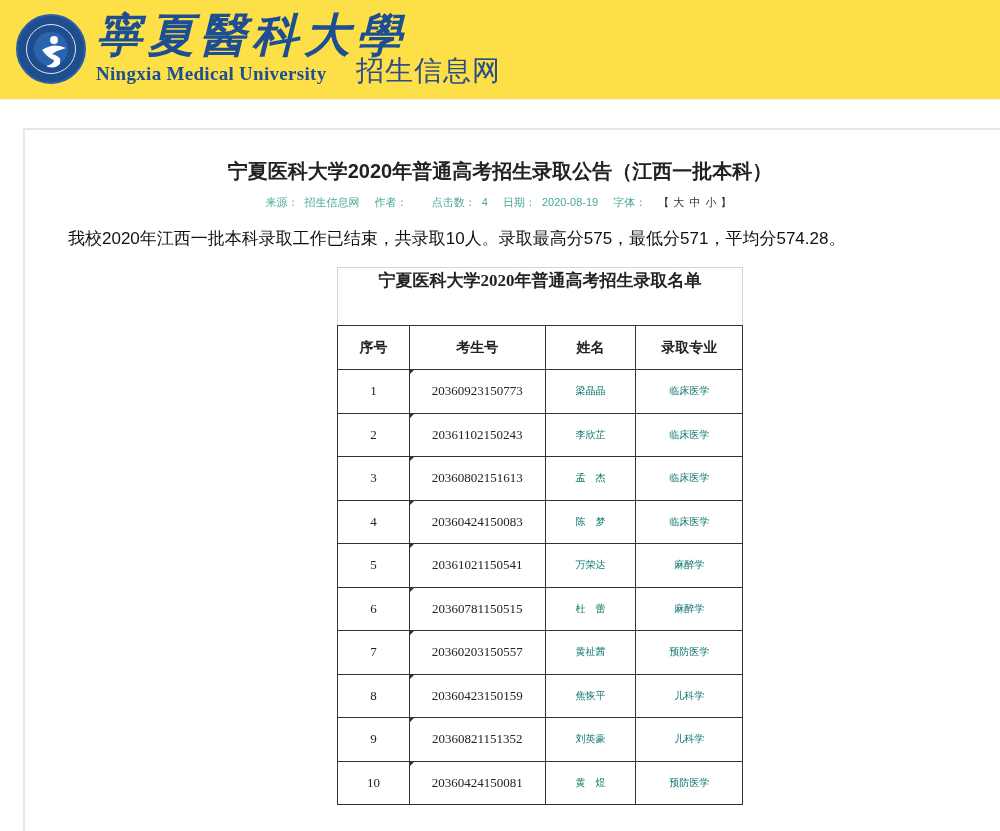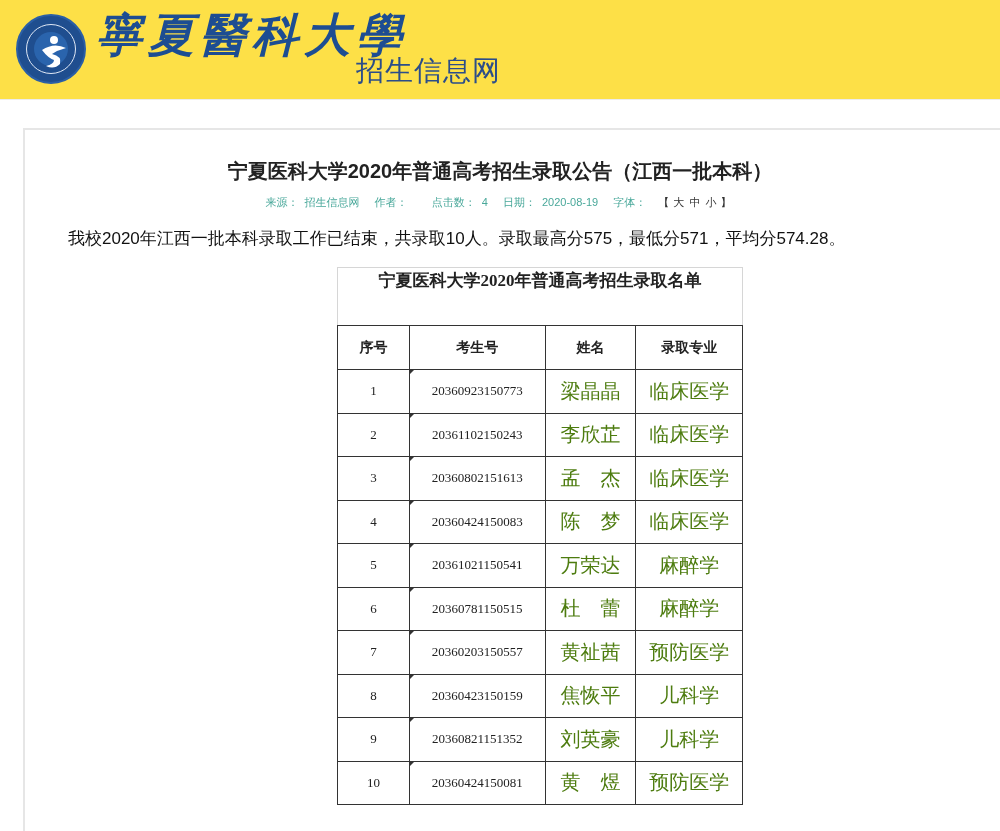--- a/index.html
+++ b/index.html
@@ -26,37 +26,38 @@
   .meta .fontsize b { font-weight: normal; margin: 0 1px; cursor: pointer; }
 
   .summary { position: absolute; left: 68px; top: 227px; font-size: 17px; color: #111; }
 
   
   .list-wrap { position: absolute; left: 337px; top: 267px; width: 406px; }
   .list-title { height: 58px; border-top: 1px solid #d6d6d6; border-left: 1px solid #d6d6d6; border-right: 1px solid #d6d6d6; text-align: center; font-family: "Liberation Serif", "DejaVu Serif", serif; font-size: 17px; font-weight: bold; color: #222; line-height: 22px; padding-top: 2px; }
   table.roster { width: 406px; border-collapse: collapse; font-family: "Liberation Serif", "DejaVu Serif", serif; padding-left: 26px; }
   table.roster th, table.roster td { border: 1.5px solid #333; text-align: center; height: 43.5px; font-size: 13px; color: #222; position: relative; }
   table.roster th { font-weight: bold; font-size: 14px; height: 44px; }
-  table.roster td.cn { font-family: "DejaVu Sans", sans-serif; font-size: 20px; color: #4d7c0f; }
+  table.roster td.cn { font-family: "DejaVu Sans", sans-serif; font-size: 10px; color: #0f766e; }
   .c1 { width: 72px; } .c2 { width: 136px; } .c3 { width: 91px; } .c4 { width: 107px; }
   td.c2::before { content: ""; position: absolute; left: 0; top: 0; width: 0; height: 0; border-top: 4px solid #333; border-right: 4px solid transparent; }
 </style>
 </head>
 <body>
 
 <div class="header">
   <div class="emblem">
     <div class="ring"></div>
     <div class="inner"></div>
     <svg width="70" height="70" viewBox="0 0 70 70">
       <circle cx="36" cy="24" r="4" fill="#ffffff"></circle>
       <path d="M24 34 Q36 26 48 32 Q40 34 34 38 Q44 40 42 48 Q36 54 28 50 Q36 48 36 44 Q30 42 24 34 Z" fill="#ffffff"></path>
     </svg>
   </div>
   <div class="logo-cn">寧夏醫科大學</div>
+  <div class="logo-en">Ningxia Medical University</div>
   <div class="site-name">招生信息网</div>
 </div>
 
 <div class="panel"></div>
 
 <h1 class="article-title">宁夏医科大学2020年普通高考招生录取公告（江西一批本科）</h1>
 
 <div class="meta">
   <span><span>来源：</span><span>招生信息网</span></span>
   <span><span>作者：</span><span></span></span>

